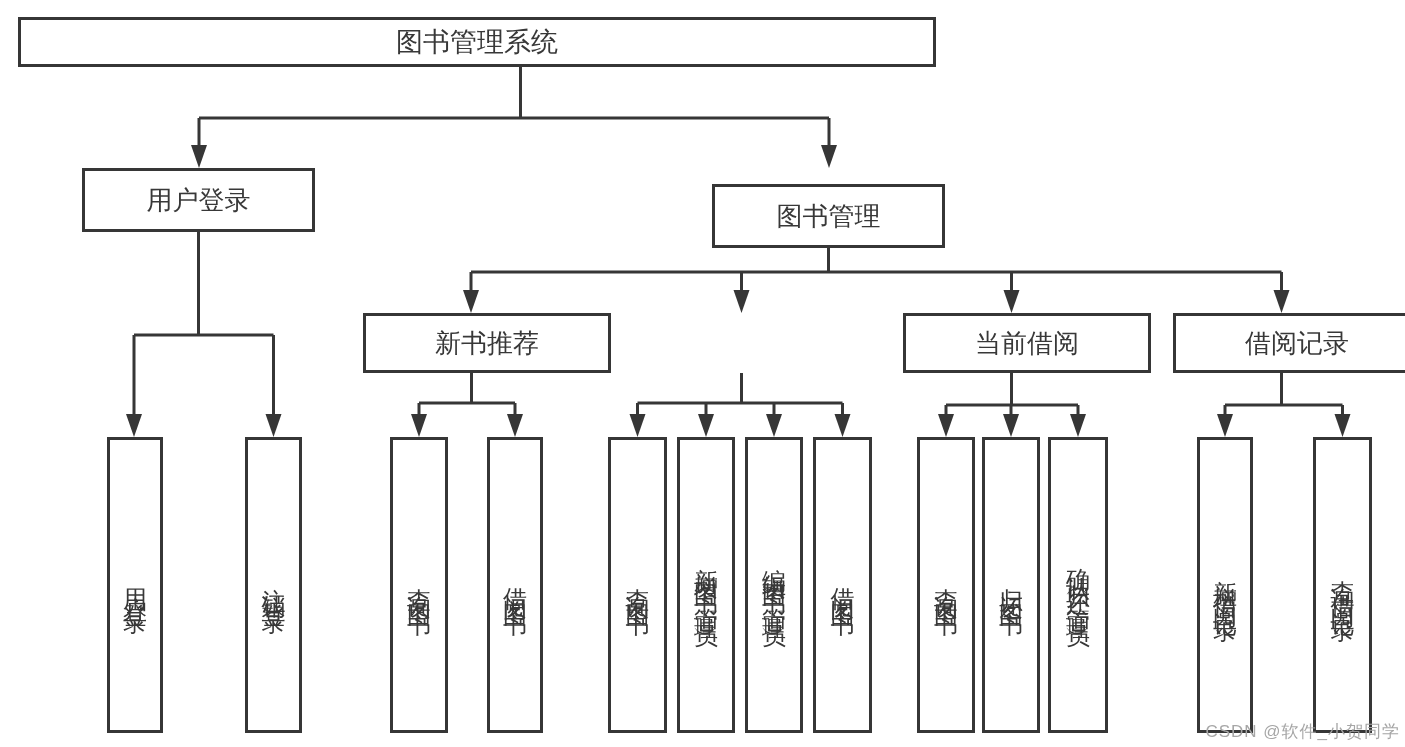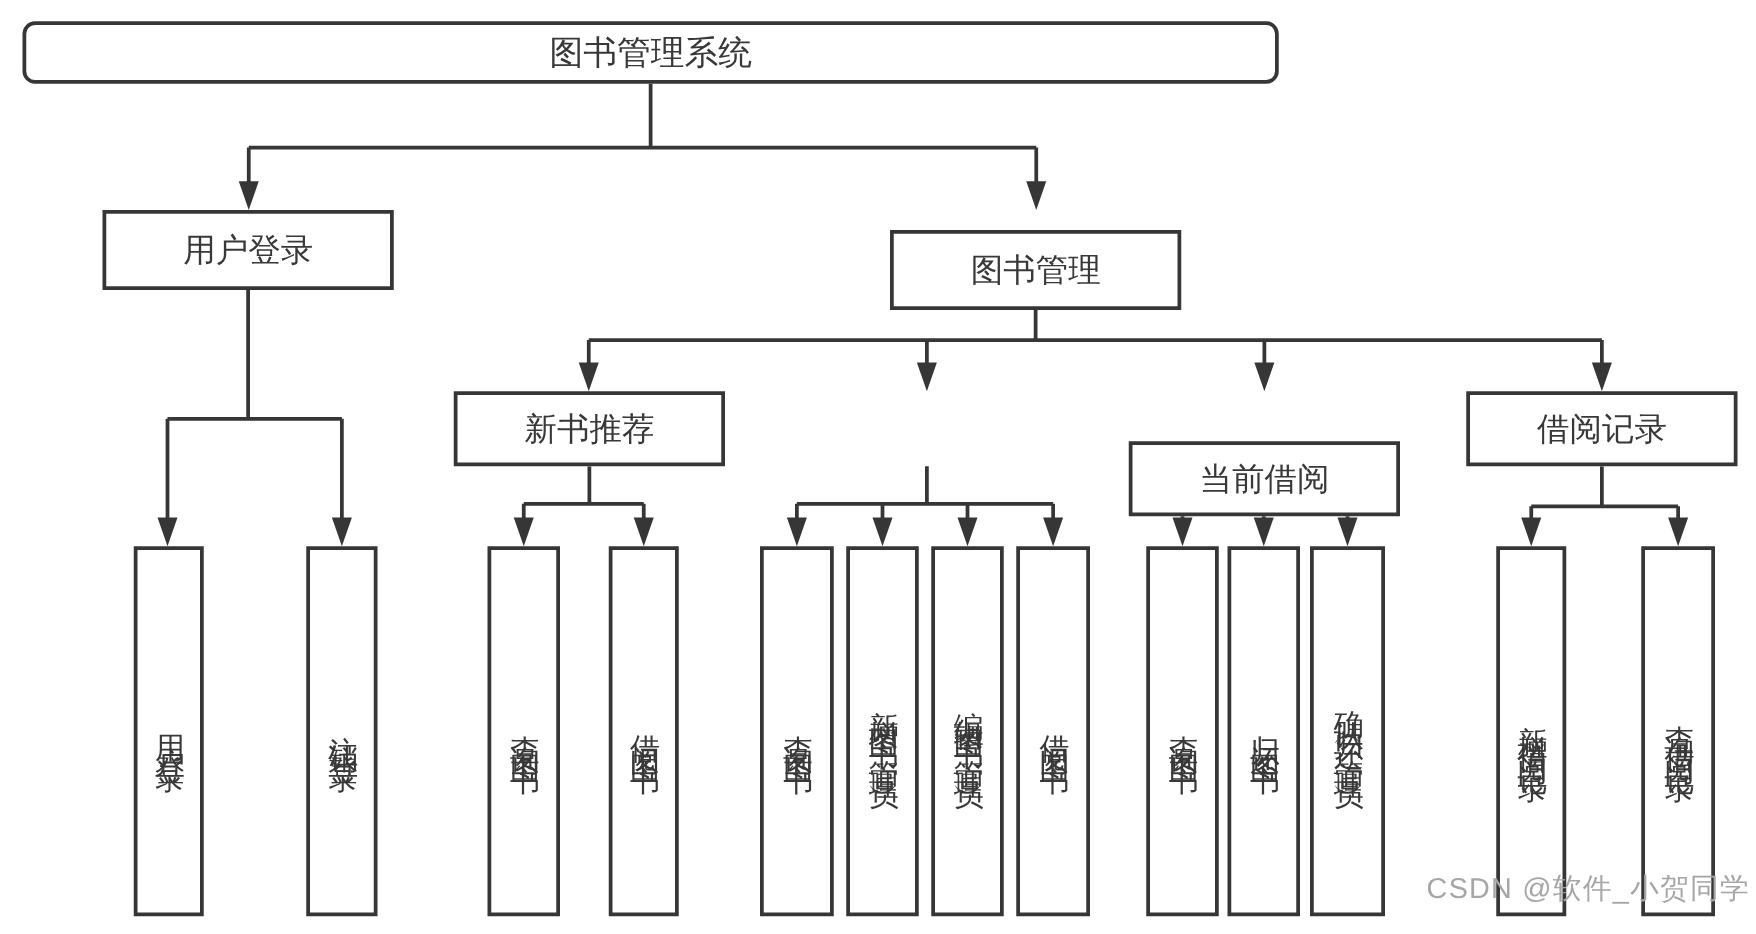--- a/index.html
+++ b/index.html
@@ -19,37 +19,37 @@
   .wires{position:absolute;left:0;top:0;z-index:0;}
   .node{
     position:absolute;
     box-sizing:border-box;
     background:#fff;
     border:3px solid var(--line);
     display:flex;align-items:center;justify-content:center;
     color:var(--text);
     z-index:1;
   }
-  .node-root{left:18px;top:17px;width:1005px;height:50px;font-size:27px;border-radius:10px;}
+  .node-root{left:18px;top:17px;width:918px;height:50px;font-size:27px;}
   .node-h{font-size:26px;}
   .lvl2{top:168px;width:233px;height:64px;}
-  .lvl3{top:313px;width:217px;height:60px;}
+  .lvl3{top:313px;width:248px;height:60px;}
   .leaf{top:437px;height:296px;}
   .leaf .vtext{
     writing-mode:vertical-rl;
     text-orientation:mixed;
     font-size:24px;
     letter-spacing:8px;
     line-height:1;
     color:var(--text);
   }
   .watermark{
     position:absolute;
-    right:5px;bottom:21px;
-    font-size:23px;
+    right:5px;bottom:4px;
+    font-size:17px;
     color:var(--wm);
     z-index:2;
     letter-spacing:1px;
     white-space:nowrap;
   }
 </style>
 </head>
 <body>
 
 <div class="canvas">
@@ -101,21 +101,21 @@
   <div class="node node-h lvl2" style="left:82px;">
     <span>用户登录</span>
   </div>
   <div class="node node-h lvl2" style="left:712px;margin-top:16px;">
     <span>图书管理</span>
   </div>
 
   <div class="node node-h lvl3" style="left:363px;">
     <span>新书推荐</span>
   </div>
-  <div class="node node-h lvl3" style="left:903px;margin-top:40px;">
+  <div class="node node-h lvl3" style="left:903px;">
     <span>当前借阅</span>
   </div>
   <div class="node node-h lvl3" style="left:1173px;">
     <span>借阅记录</span>
   </div>
 
   <div class="node leaf" style="left:107px;width:56px;">
     <span class="vtext">用户登录</span>
   </div>
   <div class="node leaf" style="left:245px;width:57px;">

